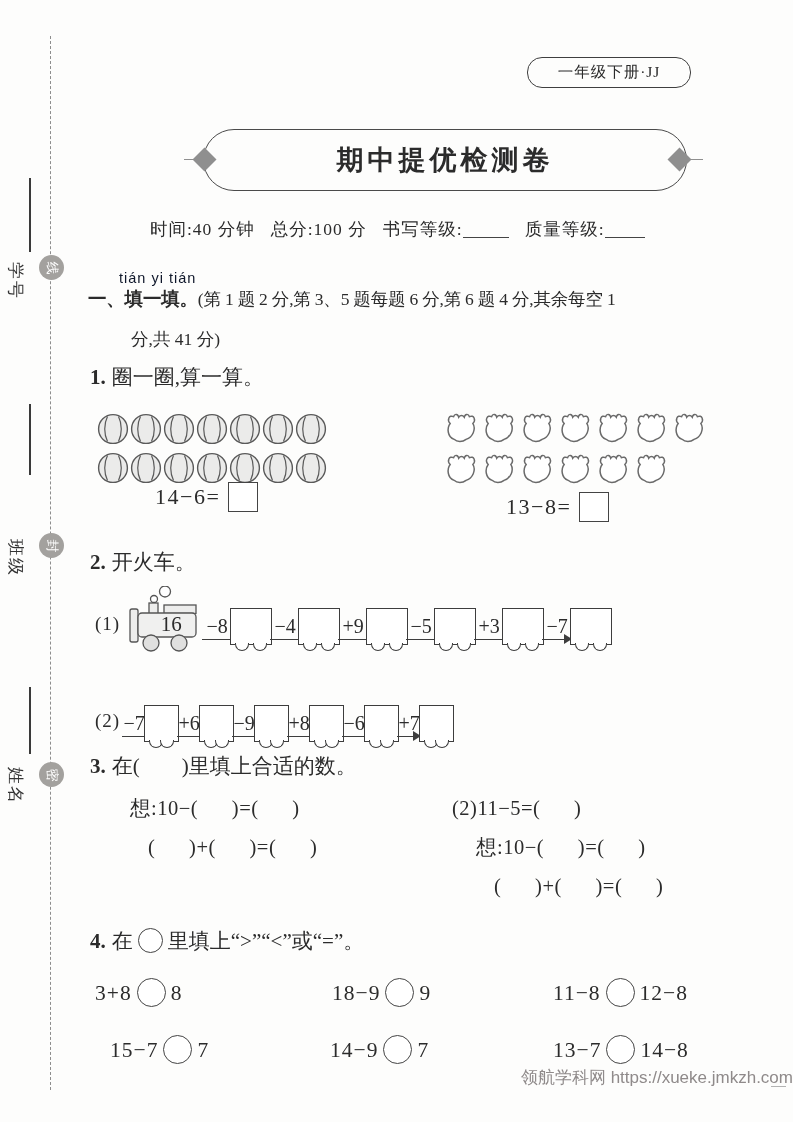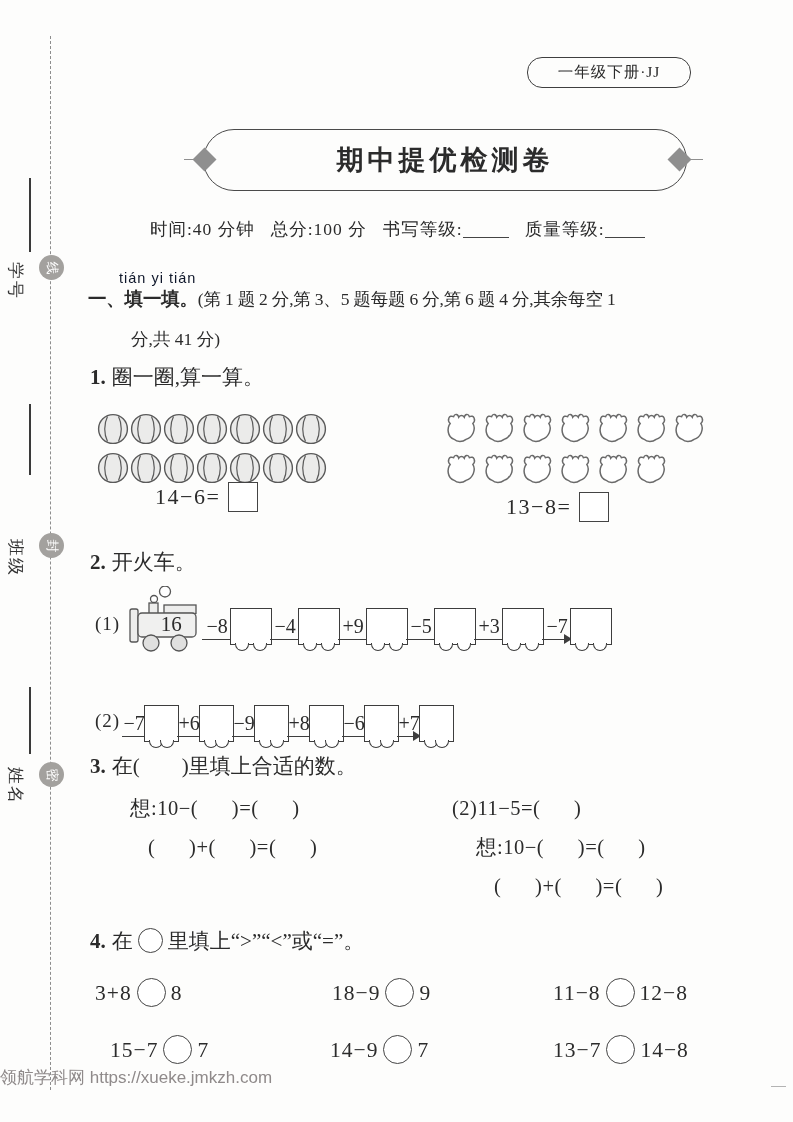--- a/index.html
+++ b/index.html
@@ -86,21 +86,21 @@
   .q3col .l3{padding-left:42px}
 
   
   .cmp-small{display:inline-block;width:23px;height:23px;border:1.4px solid #444;
      border-radius:50%;vertical-align:-5px;margin:0 5px;background:#fff}
   .q4cell{position:absolute;font-size:21.5px;letter-spacing:1px;white-space:nowrap}
   .cmp{display:inline-block;width:27px;height:27px;border:1.5px solid #444;border-radius:50%;
      vertical-align:-7px;margin:0 5px;background:#fff}
 
   
-  .watermark{left:0;right:0;top:1066px;text-align:left;
+  .watermark{left:0;right:0;top:1066px;text-align:right;
      font-family:"Liberation Sans",sans-serif;font-size:17px;color:#8f8a8a}
   .crop-dash{left:771px;top:1086px;width:15px;height:0;border-top:1.3px solid #b3b3b3}
 </style>
 </head>
 <body>
 
 <div id="page">
 
   <div class="abs seal-line"></div>
   <div class="abs write-line" id="wl1"></div>

